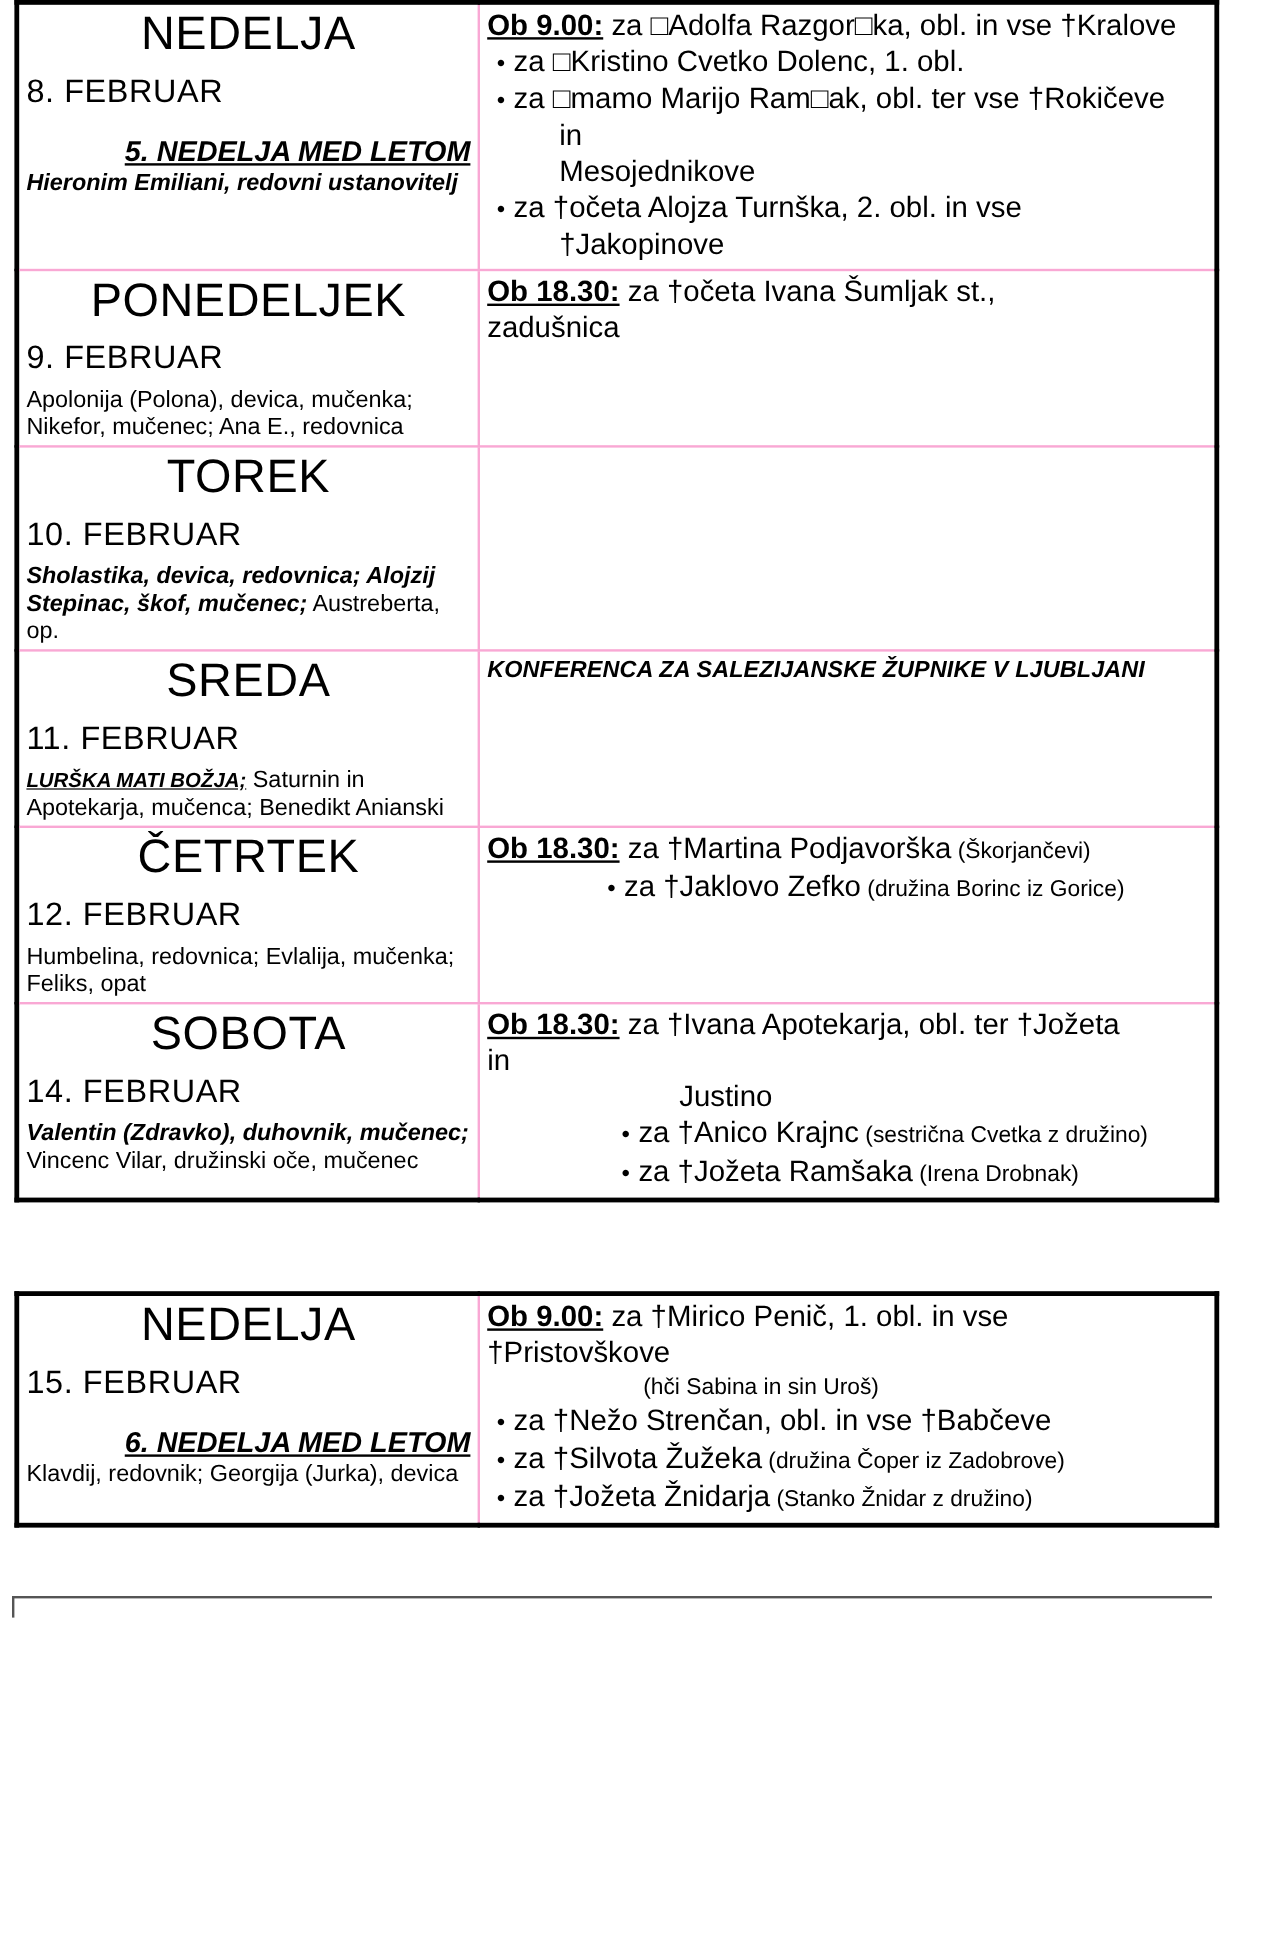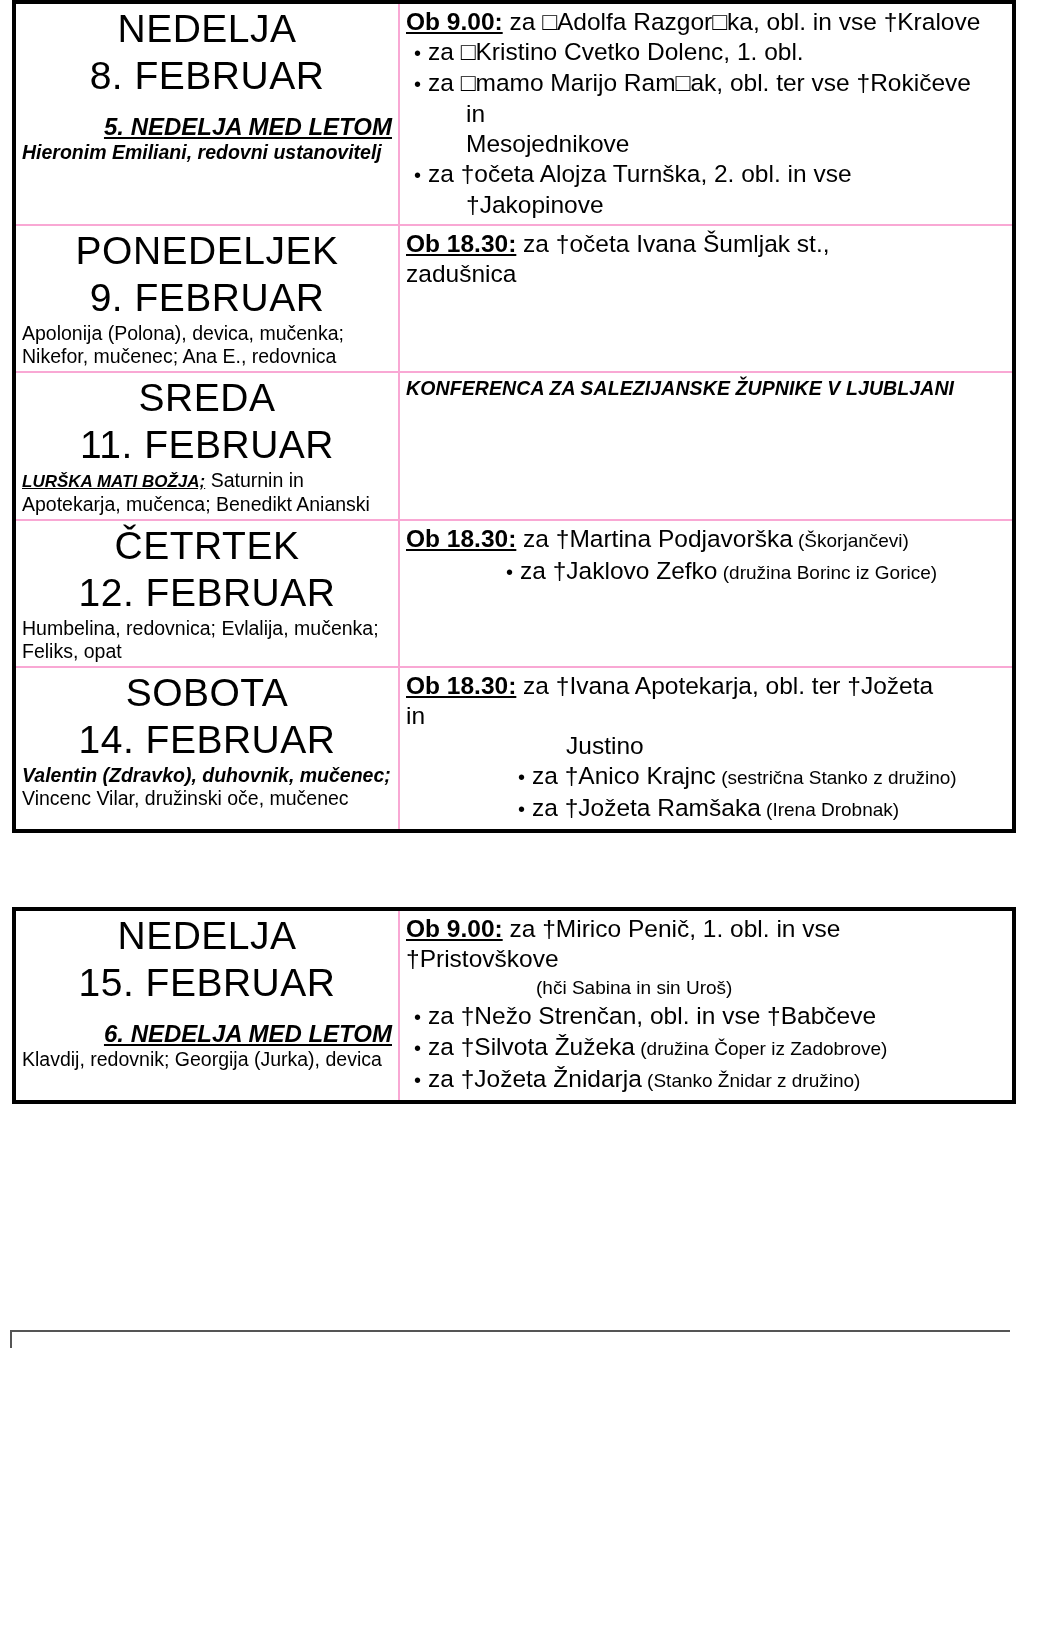--- a/index.html
+++ b/index.html
@@ -42,22 +42,21 @@
   
   .day-cell { padding: 2px 6px 3px 6px; }
   .day-name {
     text-align: center;
     font-size: 39px;
     line-height: 46px;
     letter-spacing: 0.5px;
     white-space: nowrap;
   }
   .day-date {
-    text-align: center;
-    font-size: 39px;
+    font-size: 27px;
     line-height: 48px;
     letter-spacing: 0.5px;
     white-space: nowrap;
   }
   .day-sub-main {
     font-style: italic;
     font-weight: bold;
     font-size: 24px;
     line-height: 28px;
     text-decoration: underline;
@@ -184,20 +183,32 @@
         <td class="col-mass">
           <div class="mass-cell">
             <div class="mass-line">
               <span class="hour">Ob 18.30:</span><span> za †očeta Ivana Šumljak st.,</span>
             </div>
             <div class="mass-line">zadušnica</div>
           </div>
         </td>
       </tr>
 
+      <tr>
+        <td class="col-day">
+          <div class="day-cell">
+            <div class="day-name">TOREK</div>
+            <div class="day-date">10. FEBRUAR</div>
+            <div class="day-saints"><span class="saints-i">Sholastika, devica, redovnica; Alojzij Stepinac, škof, mučenec;</span><span class="saints-n"> Austreberta, op.</span></div>
+          </div>
+        </td>
+        <td class="col-mass">
+          <div class="mass-cell"></div>
+        </td>
+      </tr>
 
       <tr>
         <td class="col-day">
           <div class="day-cell">
             <div class="day-name">SREDA</div>
             <div class="day-date">11. FEBRUAR</div>
             <div class="day-saints"><span class="sub-title-u">LURŠKA MATI BOŽJA;</span><span class="saints-n"> Saturnin in Apotekarja, mučenca; Benedikt Anianski</span></div>
           </div>
         </td>
         <td class="col-mass">
@@ -234,21 +245,21 @@
             <div class="day-saints"><span class="saints-i">Valentin (Zdravko), duhovnik, mučenec;</span><span class="saints-n"> Vincenc Vilar, družinski oče, mučenec</span></div>
           </div>
         </td>
         <td class="col-mass">
           <div class="mass-cell">
             <div class="mass-line">
               <span class="hour">Ob 18.30:</span><span> za †Ivana Apotekarja, obl. ter †Jožeta</span>
             </div>
             <div class="mass-line">in</div>
             <div class="cont-indent-wide">Justino</div>
-            <div class="bullet-line bullet-indent2"><span>za †Anico Krajnc</span><span class="small-note"> (sestrična Stanko z družino)</span></div>
+            <div class="bullet-line bullet-indent2"><span>za †Anico Krajnc</span><span class="small-note"> (sestrična Cvetka z družino)</span></div>
             <div class="bullet-line bullet-indent2"><span>za †Jožeta Ramšaka</span><span class="small-note"> (Irena Drobnak)</span></div>
           </div>
         </td>
       </tr>
 
     </tbody>
   </table>
 
   <div class="gap-block"></div>
   <div class="page-sep"></div>

